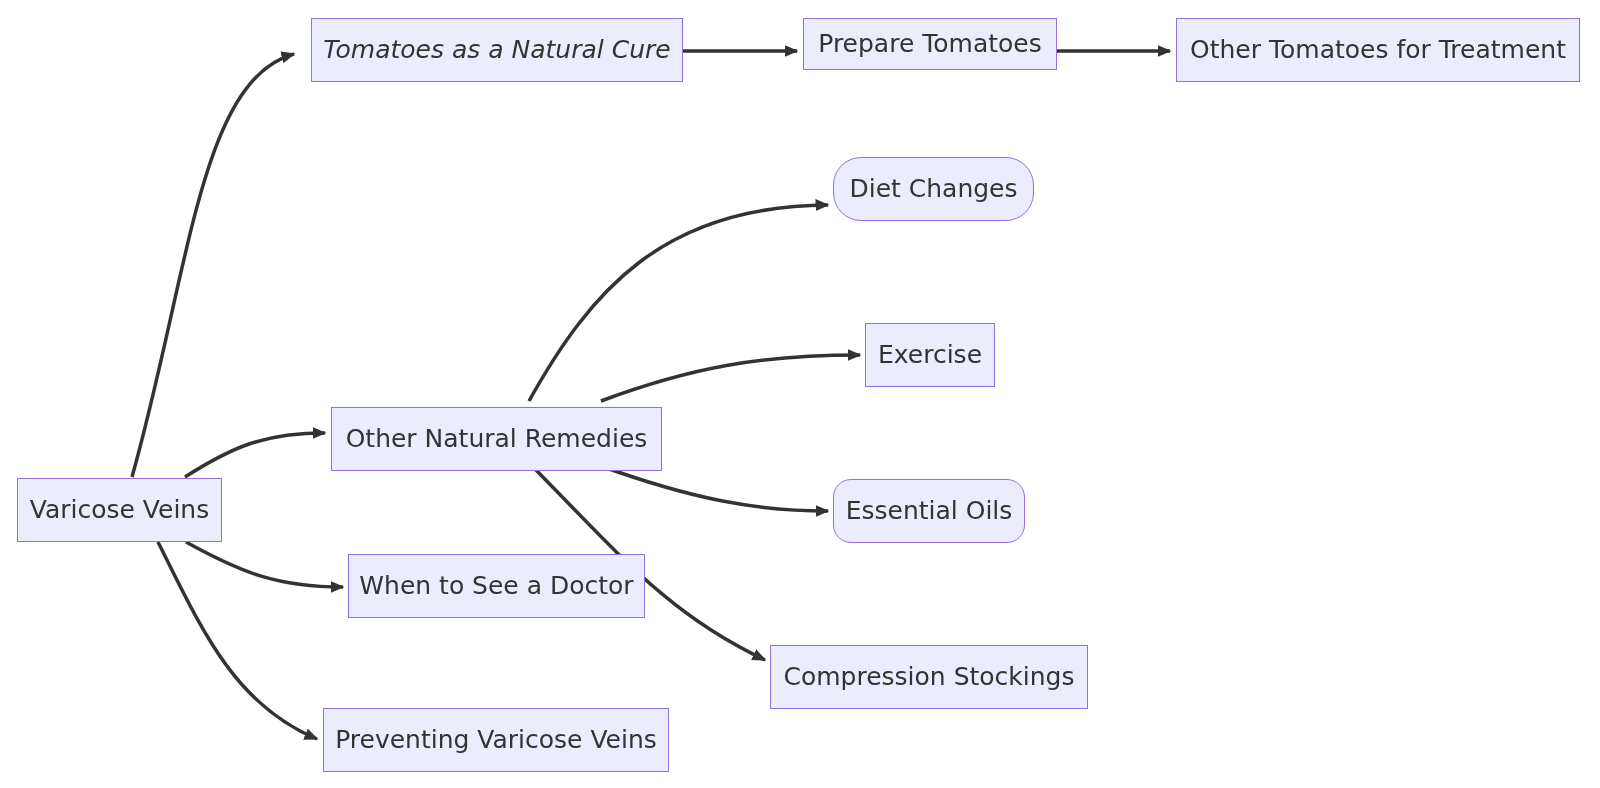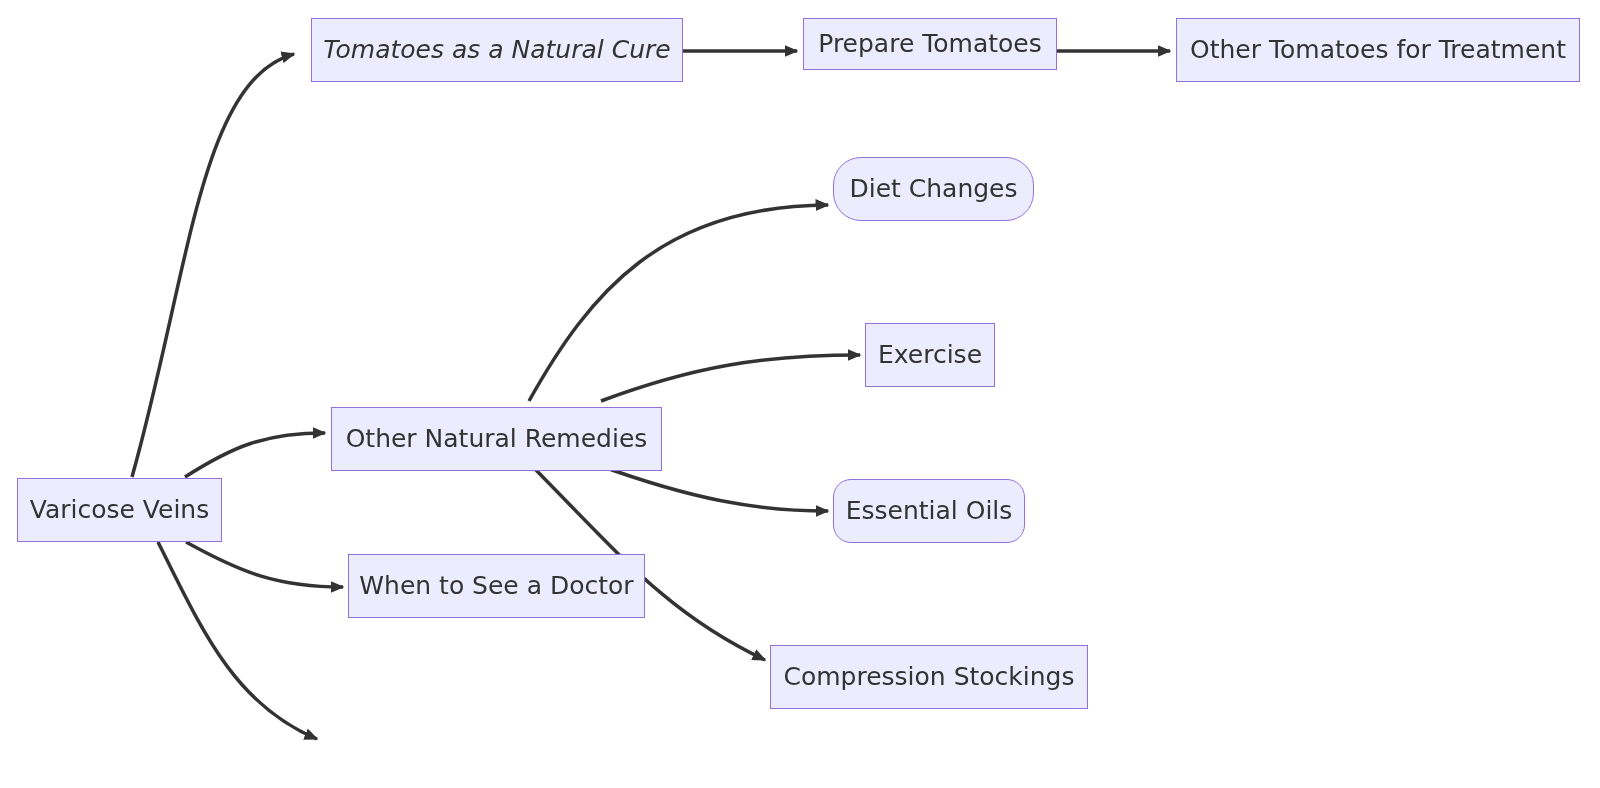--- a/index.html
+++ b/index.html
@@ -108,14 +108,17 @@
   </div>
   <div class="node n-essential">
     <span>Essential Oils</span>
   </div>
   <div class="node n-doctor">
     <span>When to See a Doctor</span>
   </div>
   <div class="node n-compression">
     <span>Compression Stockings</span>
   </div>
+  <div class="node n-preventing">
+    <span>Preventing Varicose Veins</span>
+  </div>
 
 </div>
 
 </body></html>

